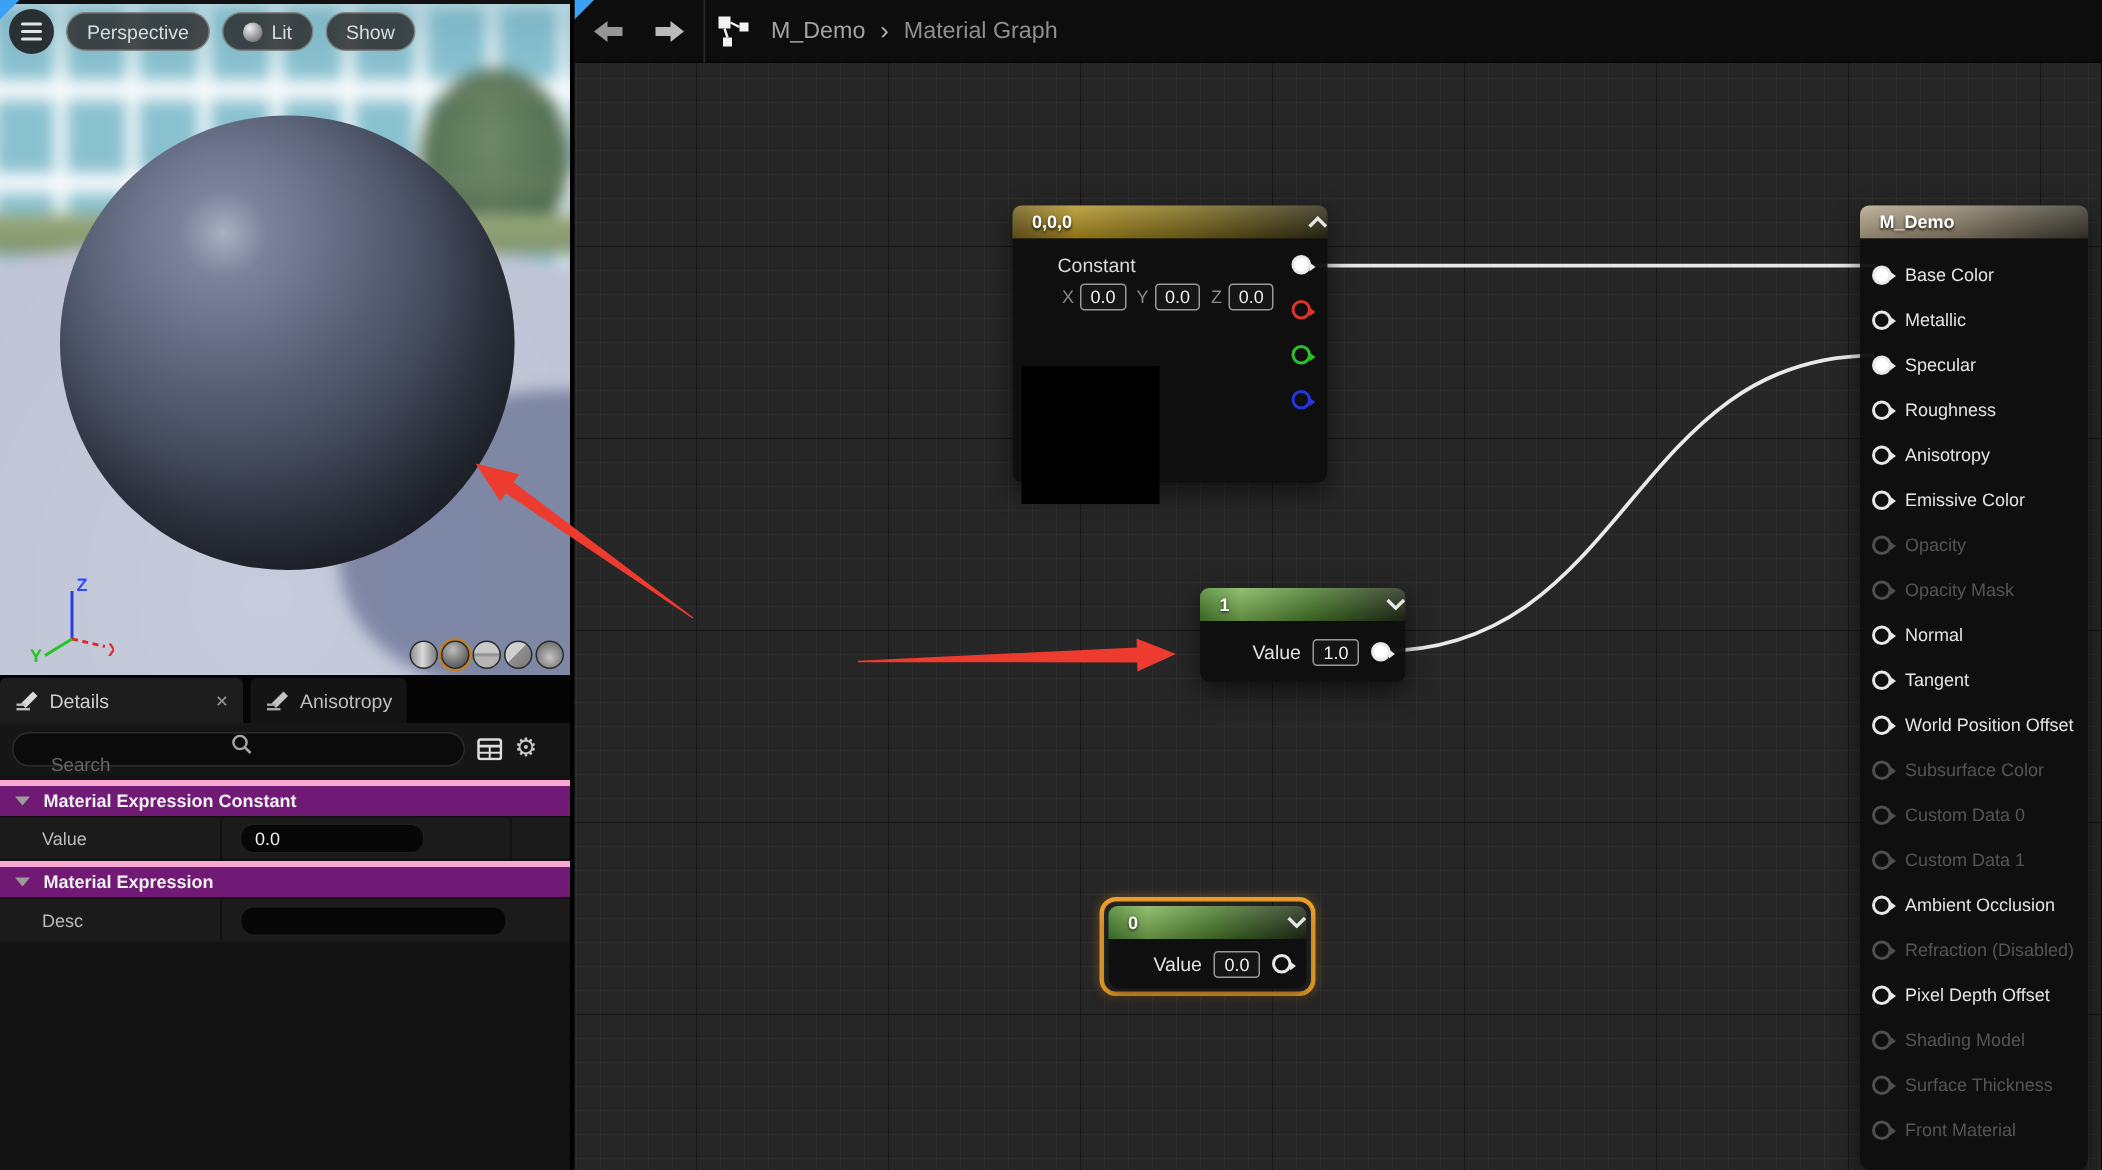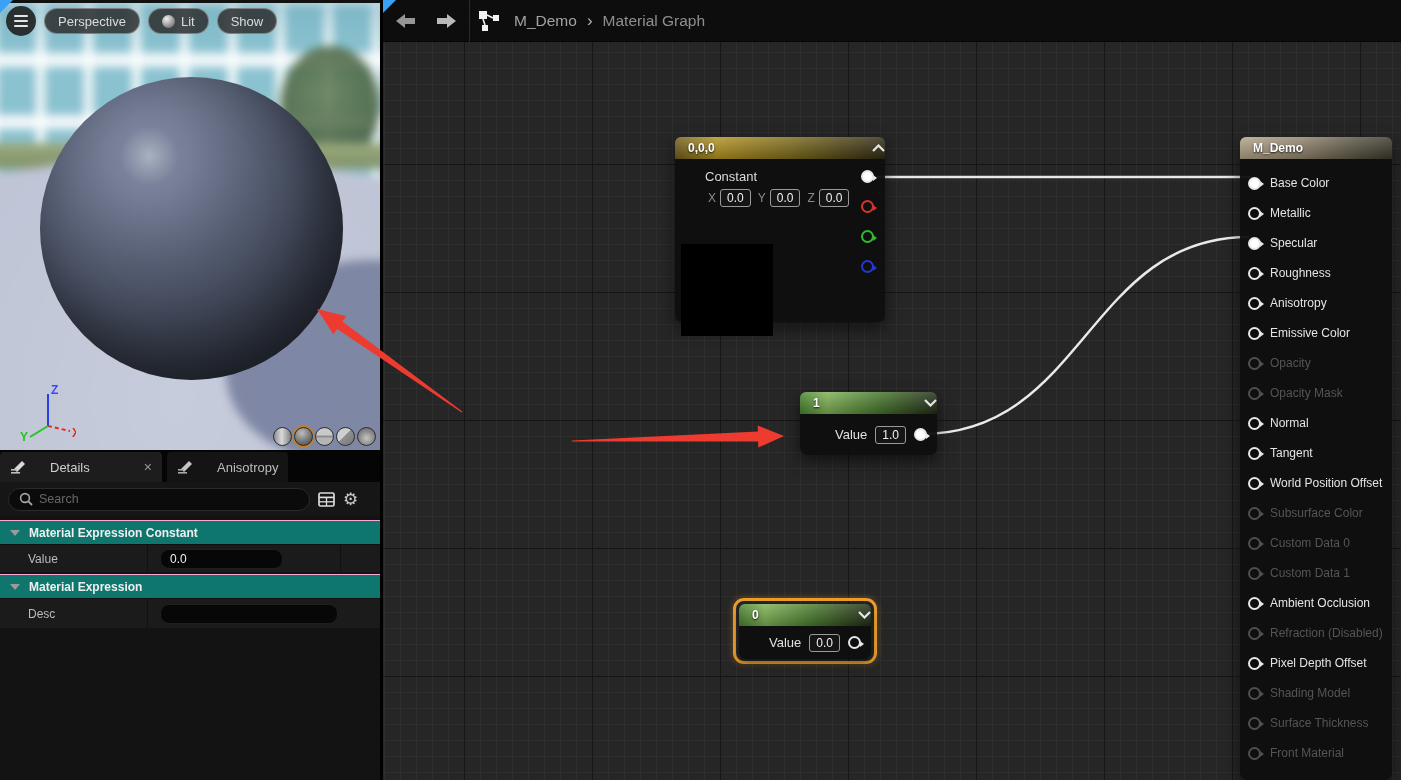--- a/index.html
+++ b/index.html
@@ -48,34 +48,34 @@
     background:radial-gradient(circle at 35% 30%, #d3d3d3, #969696 55%, #6d6d6d 100%); }
   .shape-btn.is-cylinder { background:linear-gradient(90deg,#8f8f8f,#d9d9d9 45%,#7e7e7e); border-radius:50%; }
   .shape-btn.is-plane { background:linear-gradient(180deg,#c9c9c9 40%,#8b8b8b 50%,#b5b5b5 60%); }
   .shape-btn.is-cube { background:linear-gradient(135deg,#cfcfcf 45%,#909090 46%,#767676); }
   .shape-btn.is-custom-mesh { background:radial-gradient(circle at 50% 60%, #c4c4c4, #7a7a7a 70%); }
   .shape-btn.is-selected { box-shadow:0 0 0 1.5px #c8801e; background:radial-gradient(circle at 40% 30%, #bdbdbd, #6f6f6f 60%, #3e3e3e 100%); }
 
   
   #details { position:absolute; left:0; top:450px; width:380px; height:330px; background:#131313; }
   .tab-well { position:absolute; left:0; top:0; width:100%; height:32px; background:#050505; display:flex; align-items:flex-end; }
-  .tab { height:30px; display:flex; align-items:center; gap:24px; padding:0 10px 0 10px; font-size:13px; color:#cfcfcf;
+  .tab { height:30px; display:flex; align-items:center; gap:7px; padding:0 10px 0 10px; font-size:13px; color:#cfcfcf;
     border-radius:4px 4px 0 0; }
   .tab.active { background:#1d1d1d; width:162px; }
   .tab.inactive { background:#141414; margin-left:5px; color:#bdbdbd; }
   .tab .close-x { margin-left:auto; color:#9a9a9a; font-size:14px; }
   .search-row { position:absolute; left:0; top:32px; width:100%; height:34px; background:#161616; display:flex; align-items:center; }
   .search-box { position:relative; margin-left:8px; width:302px; height:23px; border-radius:12px; background:#0b0b0b;
-    border:1px solid #2b2b2b; display:flex; align-items:center; }
+    border:1px solid #2b2b2b; display:flex; align-items:center;flex-direction:column; }
   .search-box input { background:transparent; border:none; outline:none; color:#cfcfcf; font-size:12.5px; width:250px; }
   .search-box input::placeholder { color:#676767; }
   .sr-icon { margin-left:10px; margin-right:6px; display:flex; }
   .icon-btn { margin-left:8px; display:flex; align-items:center; }
   .gear-glyph { font-family:"DejaVu Sans", sans-serif; color:#c9c9c9; font-size:17px; line-height:1; }
-  .sect-head { position:absolute; left:0; width:100%; height:24px; background:#0f766e; border-top:1px solid #f9a8d4;
+  .sect-head { position:absolute; left:0; width:100%; height:24px; background:#701a75; border-top:4px solid #f9a8d4;
     display:flex; align-items:center; color:#efefef; font-size:12px; font-weight:bold; }
   .sect-head .tri { width:0; height:0; border-left:5px solid transparent; border-right:5px solid transparent;
     border-top:6px solid #9b9b9b; margin:0 9px 0 10px; }
   .prop-row { position:absolute; left:0; width:100%; height:28px; background:#1b1b1b; border-top:1px solid #101010;
     display:flex; align-items:center; }
   .prop-label { color:#bcbcbc; font-size:12px; padding-left:28px; width:147px; }
   .prop-divider { position:absolute; left:147px; top:0; bottom:0; width:1px; background:#101010; }
   .prop-divider2 { position:absolute; left:340px; top:0; bottom:0; width:1px; background:#101010; }
   .prop-input { height:20px; background:#070707; border:1px solid #1f1f1f; border-radius:9px; color:#efefef;
     font-size:12px; padding:0 9px; margin-left:13px; outline:none; }

